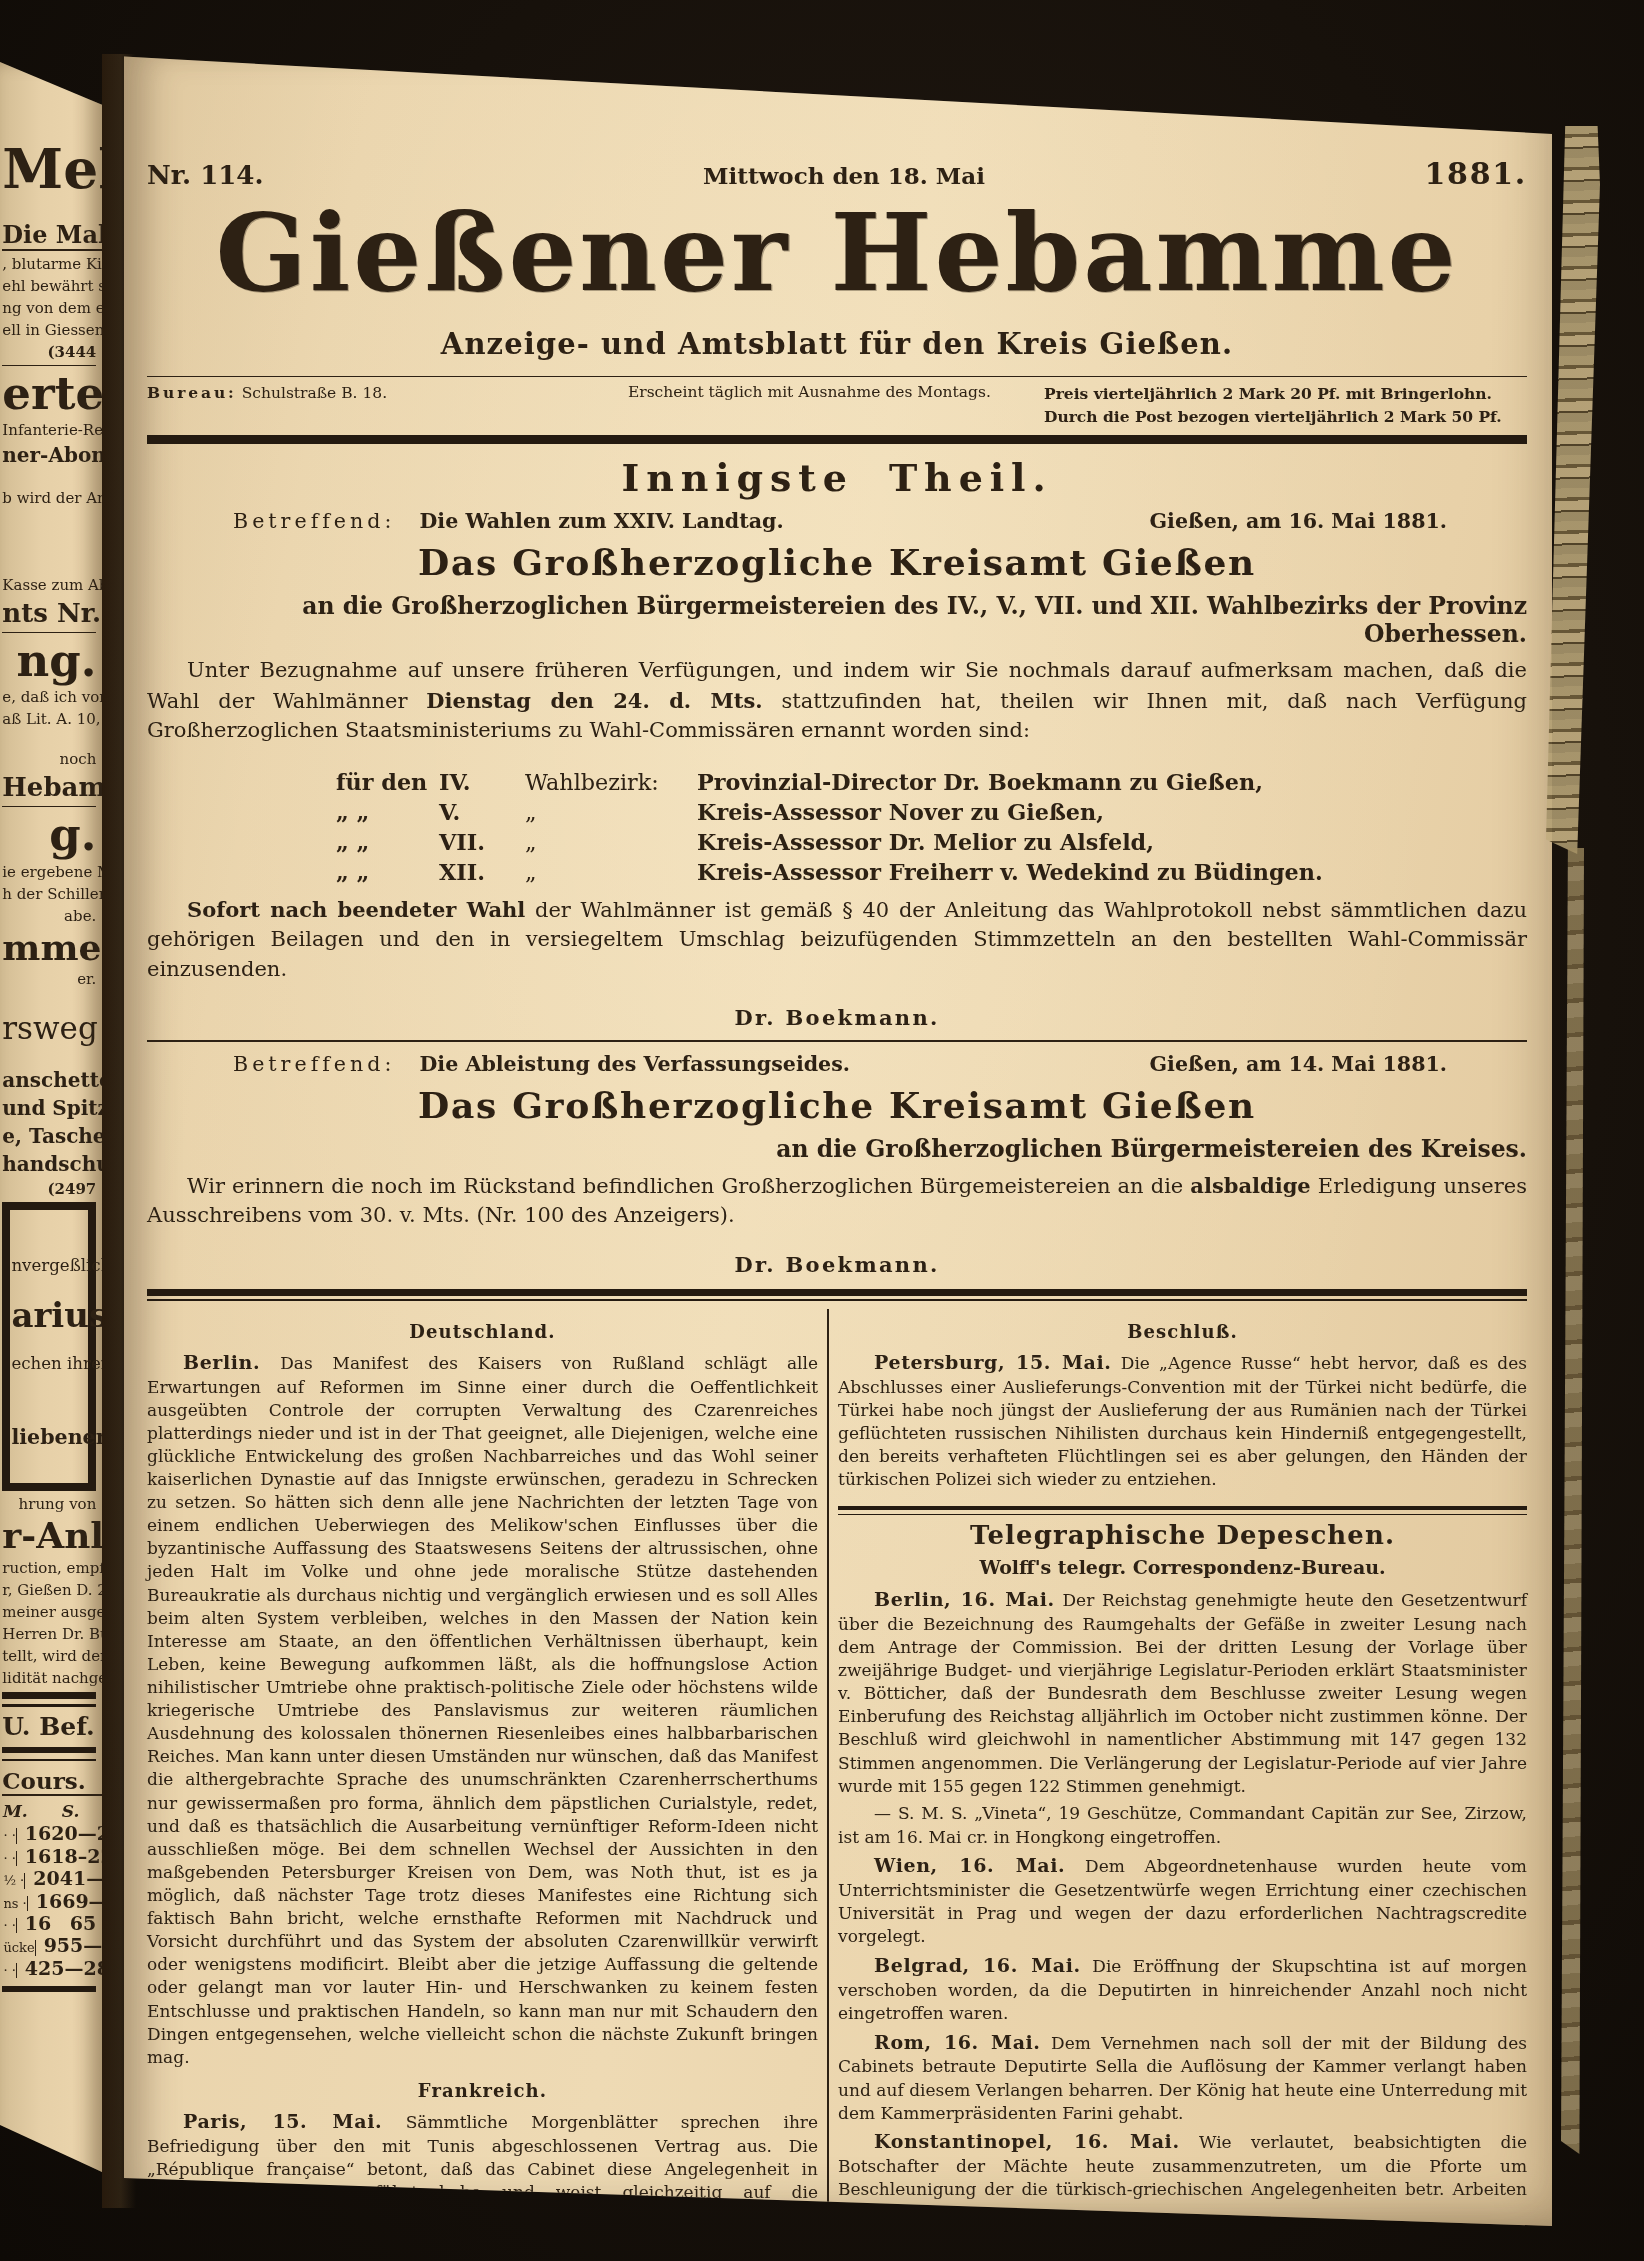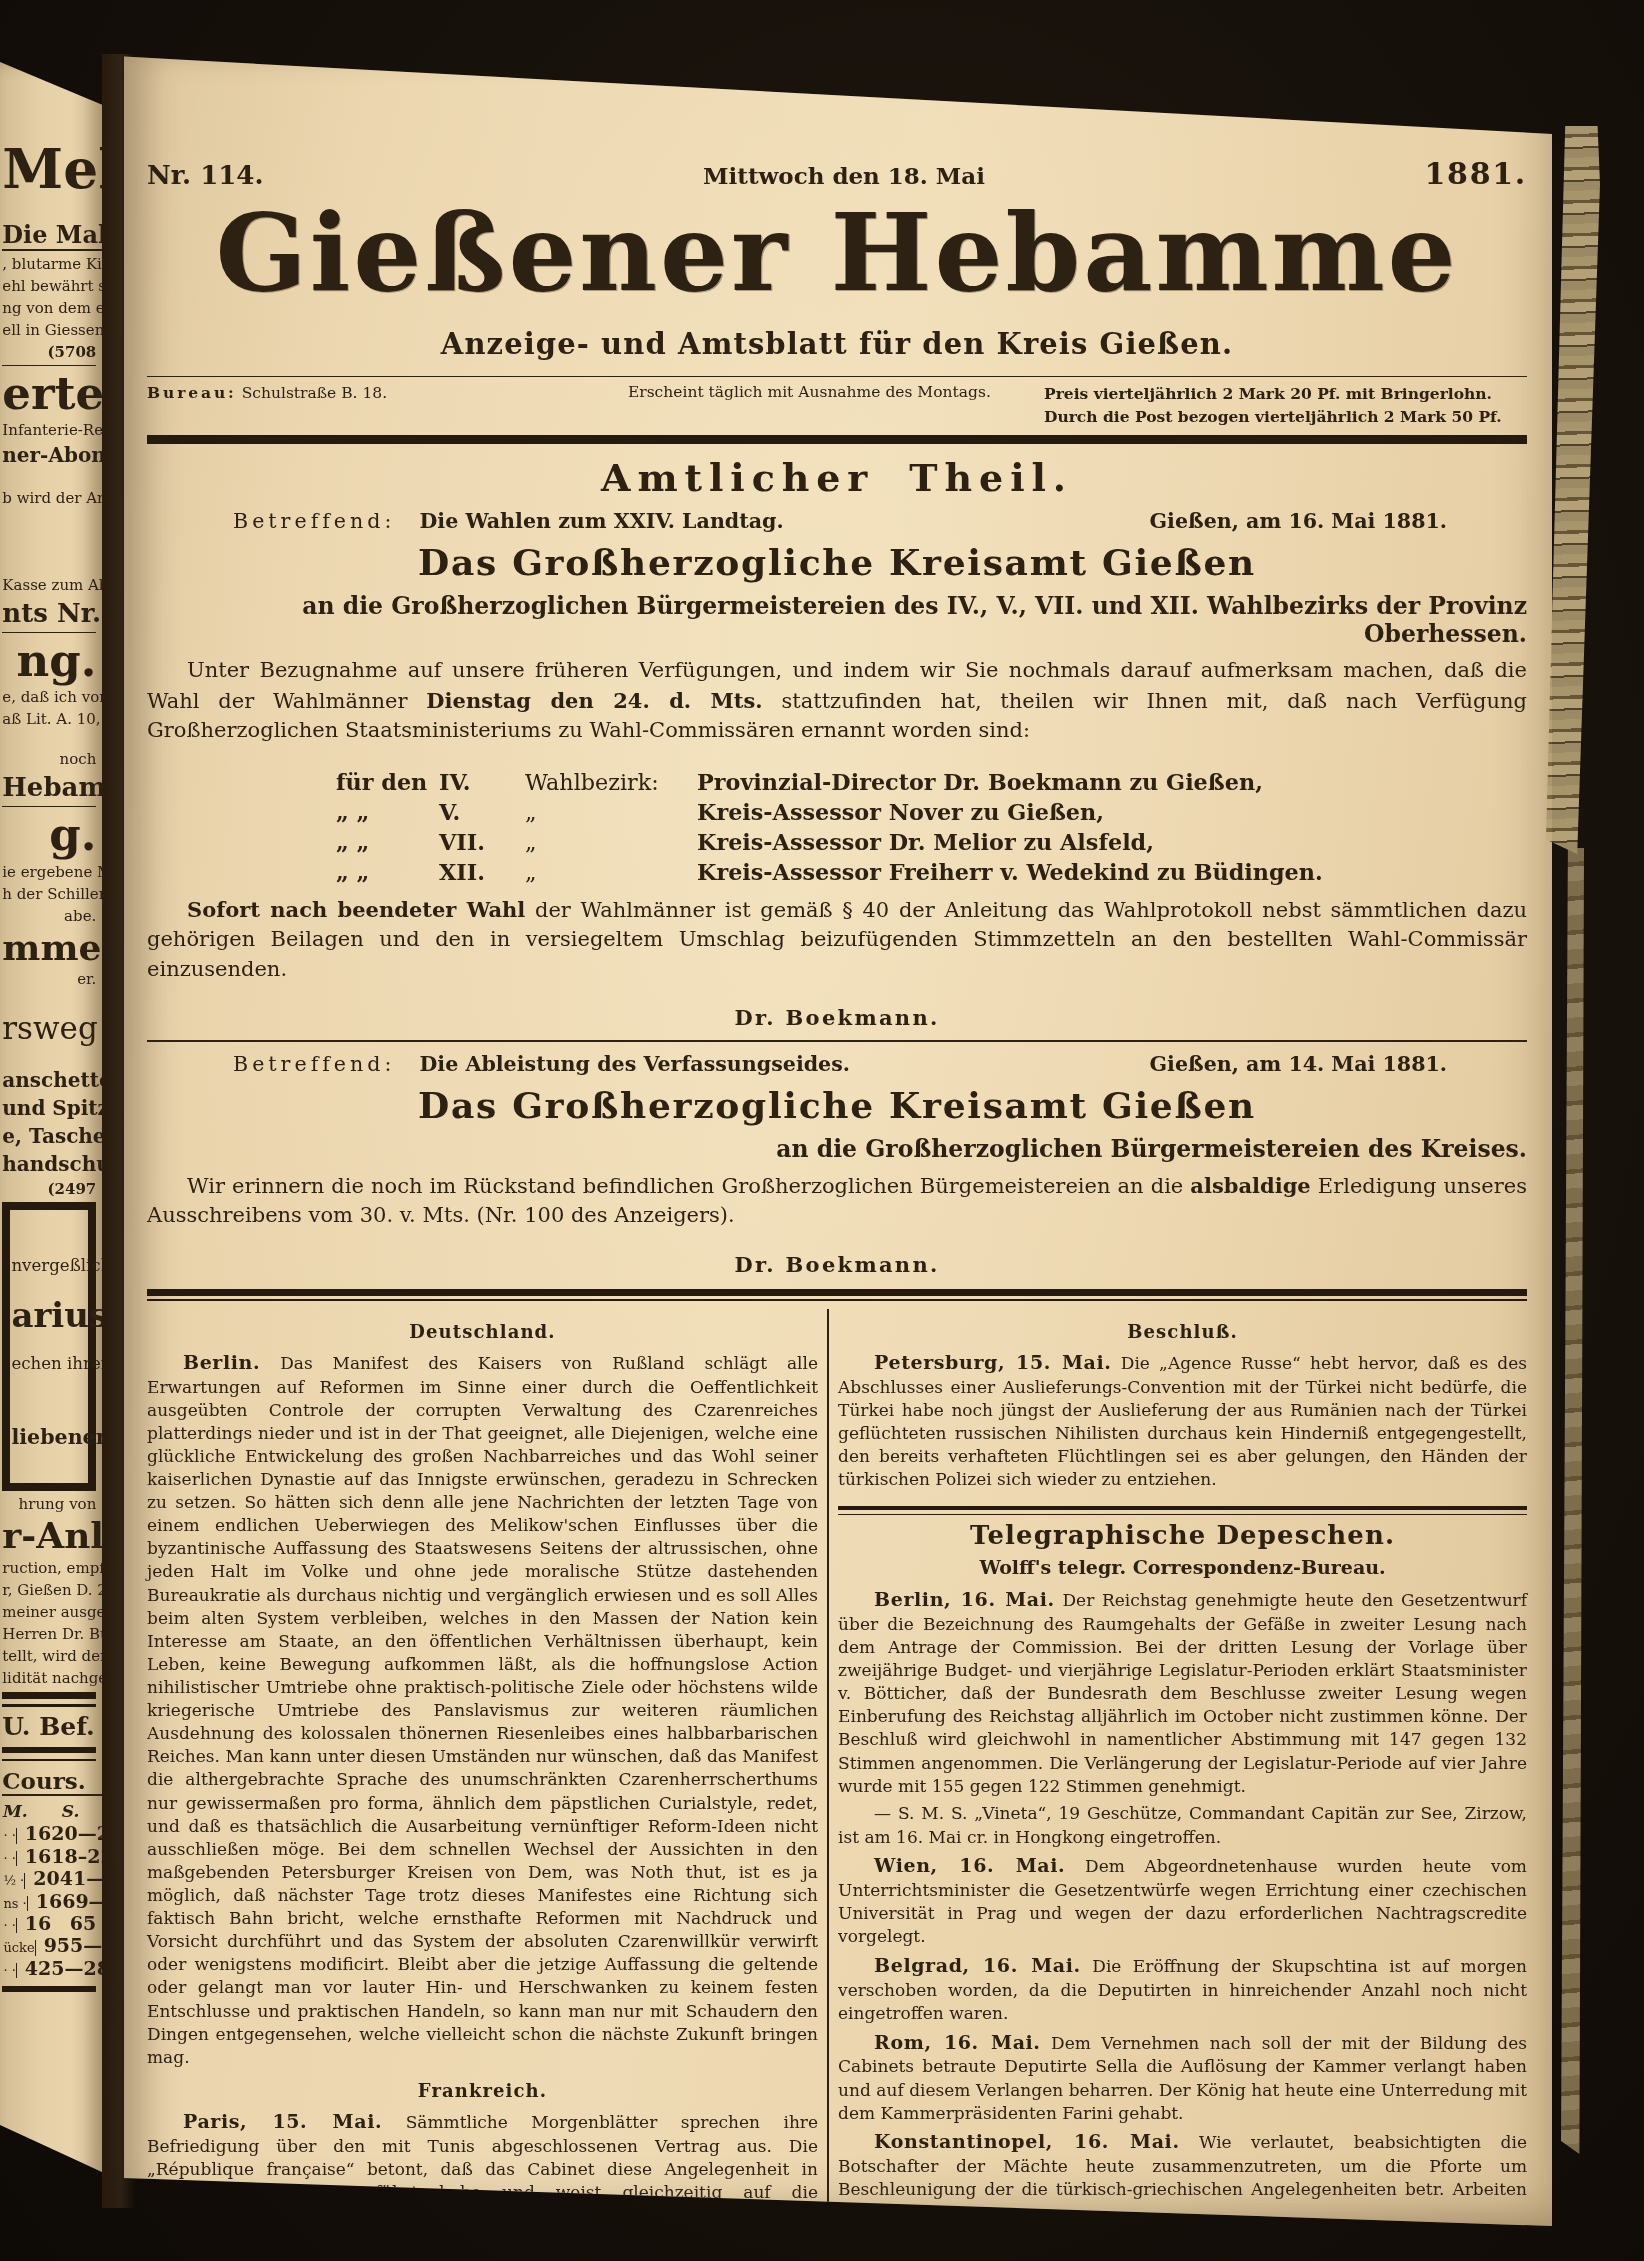--- a/index.html
+++ b/index.html
@@ -135,21 +135,21 @@
 <body>
 
 <div class="page-left">
   <div class="ls-inner">
     <div class="ls-huge">Mehl.</div>
     <div class="sp1"><span class="ls-adlead">Die Malto-</span></div>
     <div class="ls-sm">, blutarme Kinder,</div>
     <div class="ls-sm">ehl bewährt sich</div>
     <div class="ls-sm">ng von dem ersten</div>
     <div class="ls-sm">ell in Giessen</div>
-    <div class="ls-num">(5708</div>
+    <div class="ls-num">(3444</div>
     <div class="ls-rule"></div>
     <div class="ls-big">erte.</div>
     <div class="ls-sm">Infanterie-Regi-</div>
     <div class="ls-md">ner-Abonne-</div>
     <div class="ls-sm sp1">b wird der An-</div>
     <div class="ls-sm sp2">Kasse zum Abon-</div>
     <div class="ls-lg">nts Nr. 116.</div>
     <div class="ls-rule"></div>
     <div class="ls-big">ng.</div>
     <div class="ls-sm">e, daß ich von</div>
@@ -254,21 +254,21 @@
     <div class="infoline">
       <div class="b"><span class="lbl">Bureau:</span> <span>Schulstraße B. 18.</span></div>
       <div class="c">Erscheint täglich mit Ausnahme des Montags.</div>
       <div class="p">
         <div>Preis vierteljährlich 2 Mark 20 Pf. mit Bringerlohn.</div>
         <div>Durch die Post bezogen vierteljährlich 2 Mark 50 Pf.</div>
       </div>
     </div>
     <div class="rule-thick"></div>
 
-    <div class="amtlich">Amtlicher Theil.</div>
+    <div class="amtlich">Innigste Theil.</div>
 
     <div class="subject-row">
       <span><span class="sl">Betreffend:</span><span class="sb">Die Wahlen zum XXIV. Landtag.</span></span>
       <span class="dl">Gießen, am 16. Mai 1881.</span>
     </div>
     <div class="kreisamt">Das Großherzogliche Kreisamt Gießen</div>
     <div class="addressee">an die Großherzoglichen Bürgermeistereien des IV., V., VII. und XII. Wahlbezirks der Provinz Oberhessen.</div>
     <p class="np"><span>Unter Bezugnahme auf unsere früheren Verfügungen, und indem wir Sie nochmals darauf aufmerksam machen, daß die Wahl der Wahlmänner </span><b>Dienstag den 24. d. Mts.</b><span> stattzufinden hat, theilen wir Ihnen mit, daß nach Verfügung Großherzoglichen Staatsministeriums zu Wahl-Commissären ernannt worden sind:</span></p>
     <div class="wb-list">
       <div class="wb-row">

